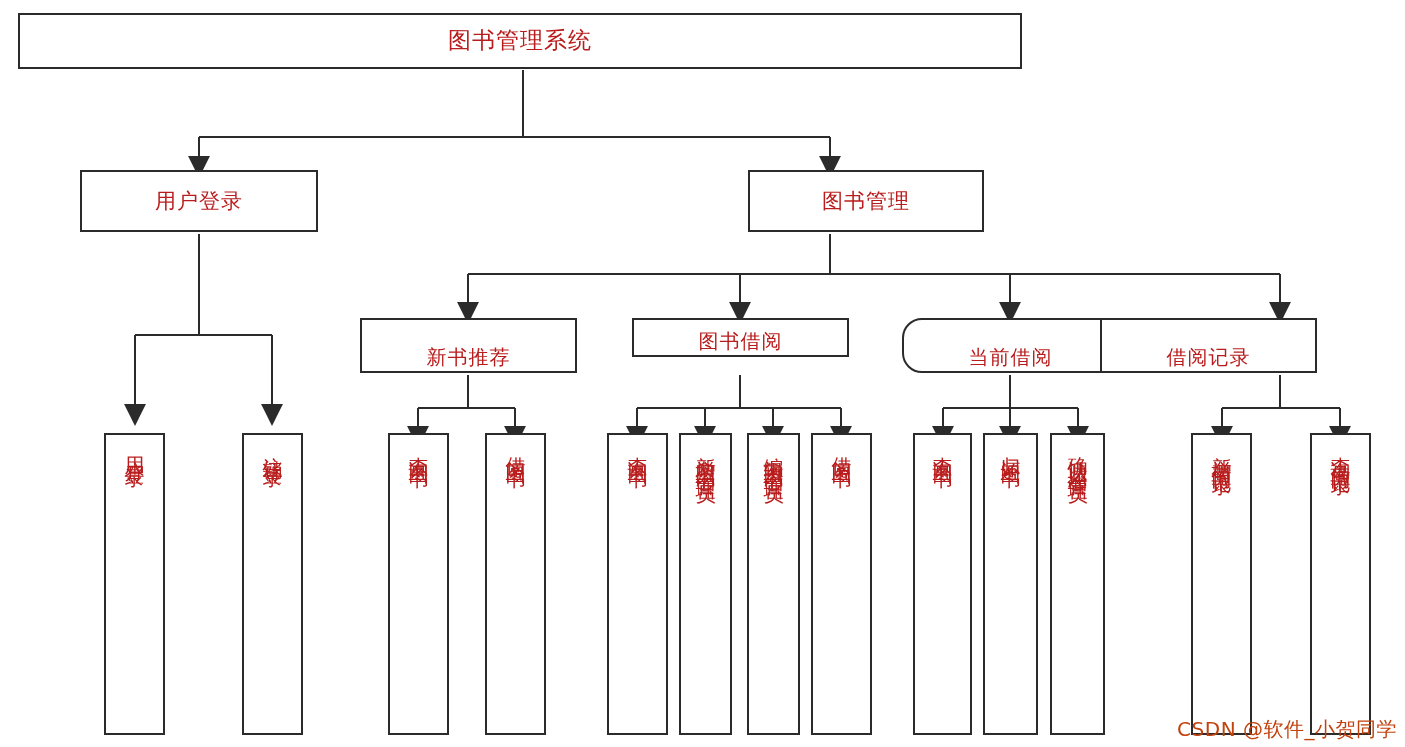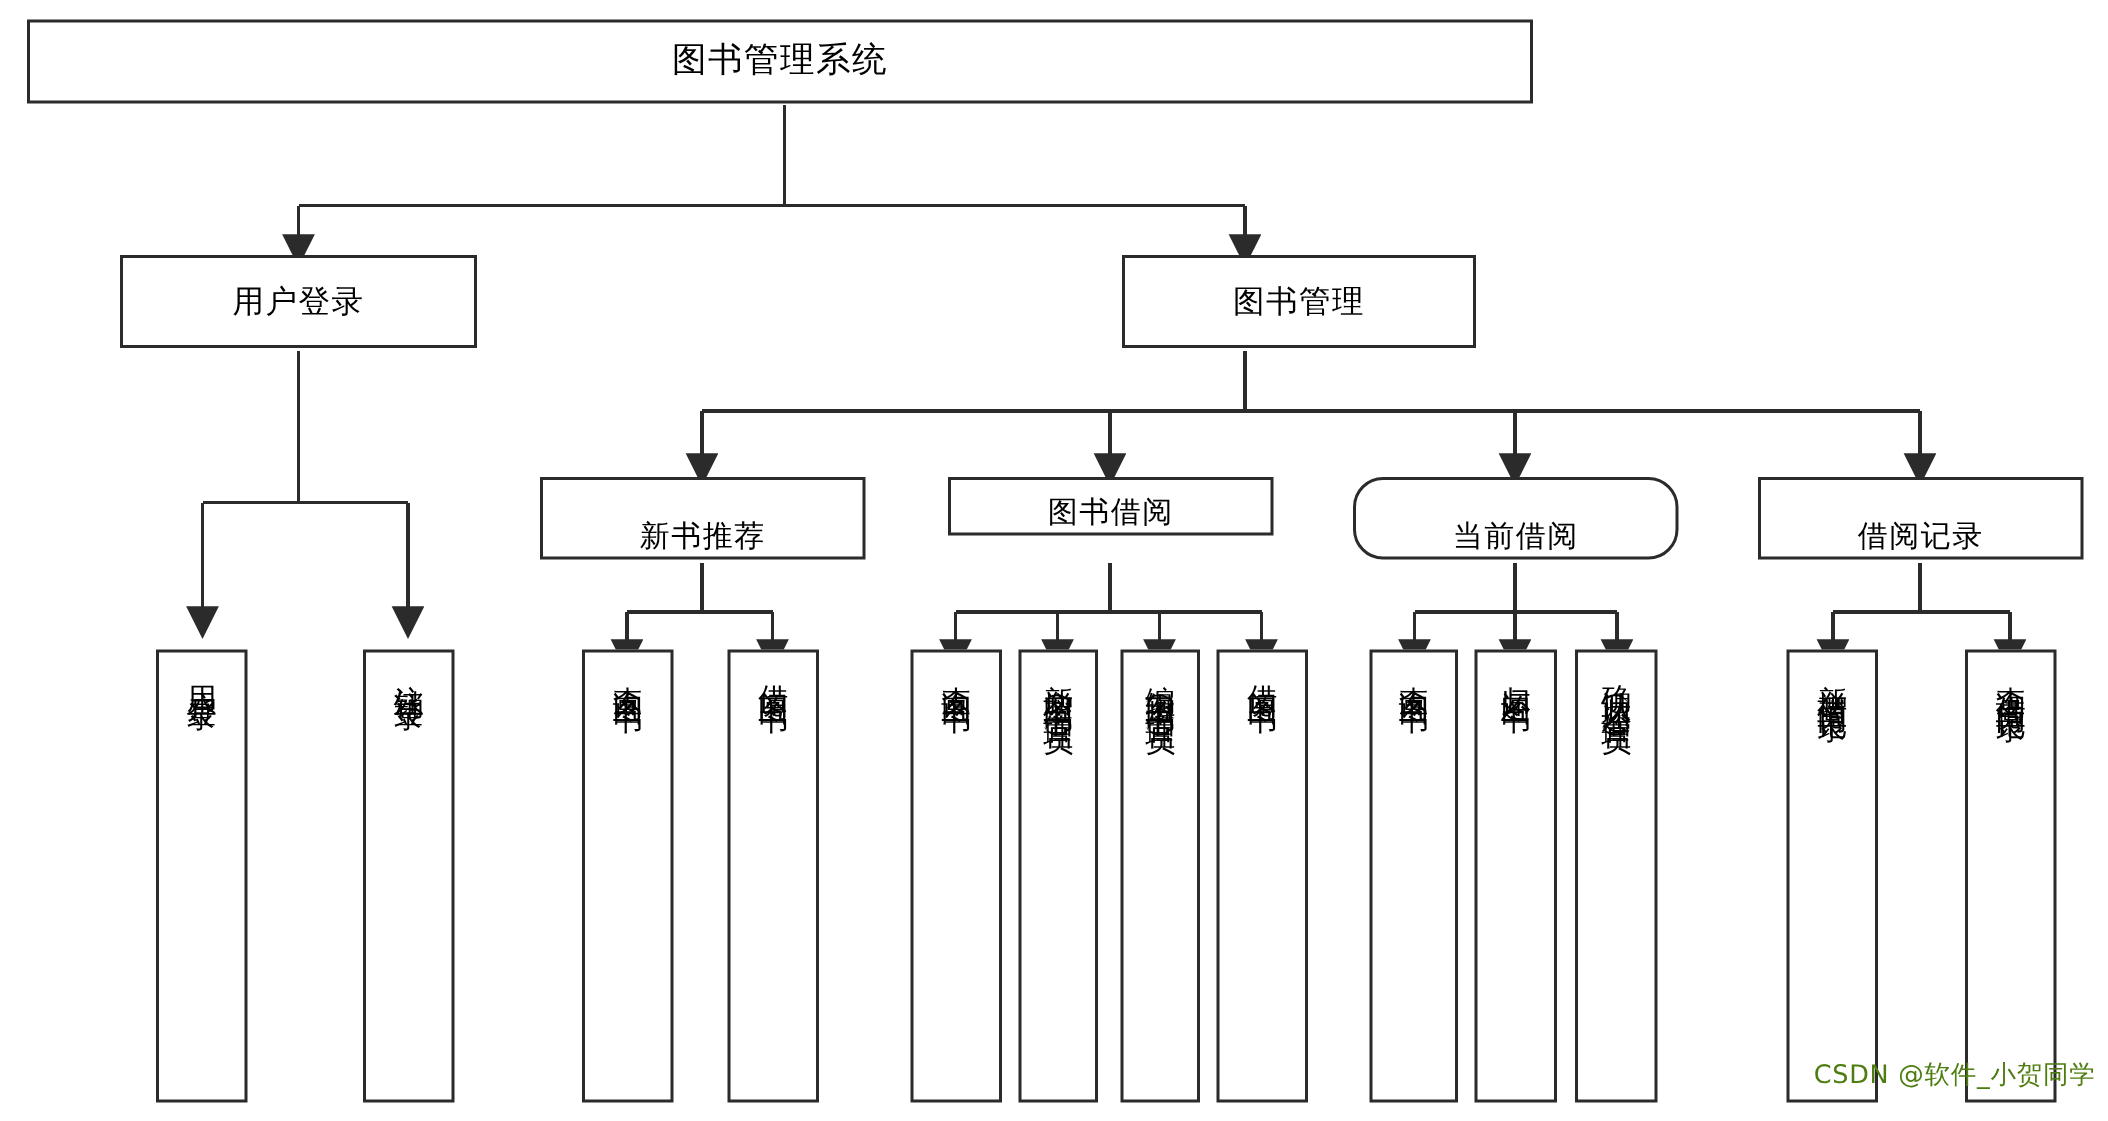--- a/index.html
+++ b/index.html
@@ -27,21 +27,21 @@
   .node{
     position:absolute;
     box-sizing:border-box;
     background:#ffffff;
     border:2px solid #2b2b2b;
     display:flex;
     align-items:center;
     justify-content:center;
     text-align:center;
     line-height:1.28;
-    color:#000000;
+    color:#b91c1c;
     z-index:2;
   }
   .node .lbl{
     display:block;
     white-space:pre-line;
   }
   
   .node.root{
     font-size:23px;
     letter-spacing:1px;
@@ -60,23 +60,23 @@
     writing-mode:vertical-rl;
     text-orientation:upright;
     letter-spacing:4px;
     white-space:nowrap;
     line-height:1.05;
   }
   
   #watermark{
     position:absolute;
     right:8px;
-    bottom:19px;
-    font-size:17px;
-    color:#4d7c0f;
+    bottom:4px;
+    font-size:20px;
+    color:#c2410c;
     letter-spacing:0.5px;
     z-index:3;
     white-space:nowrap;
     user-select:none;
   }
 </style>
 </head>
 <body>
 
 <div id="diagram">
@@ -149,21 +149,21 @@
   </div>
 
   <div class="node h2box" style="left:632px; top:318px; width:217px; height:39px;">
     <span class="lbl">图书借阅</span>
   </div>
 
   <div class="node h2box" style="left:902px; top:318px; width:217px; height:55px;border-radius:20px;">
     <span class="lbl">当前借阅</span>
   </div>
 
-  <div class="node h2box" style="left:1172px; top:318px; width:217px; height:55px;">
+  <div class="node h2box" style="left:1100px; top:318px; width:217px; height:55px;">
     <span class="lbl">借阅记录</span>
   </div>
 
   <div class="node leaf" style="left:104px; top:433px; width:61px; height:302px;">
     <span class="lbl">用户登录</span>
   </div>
 
   <div class="node leaf" style="left:242px; top:433px; width:61px; height:302px;">
     <span class="lbl">注销登录</span>
   </div>

